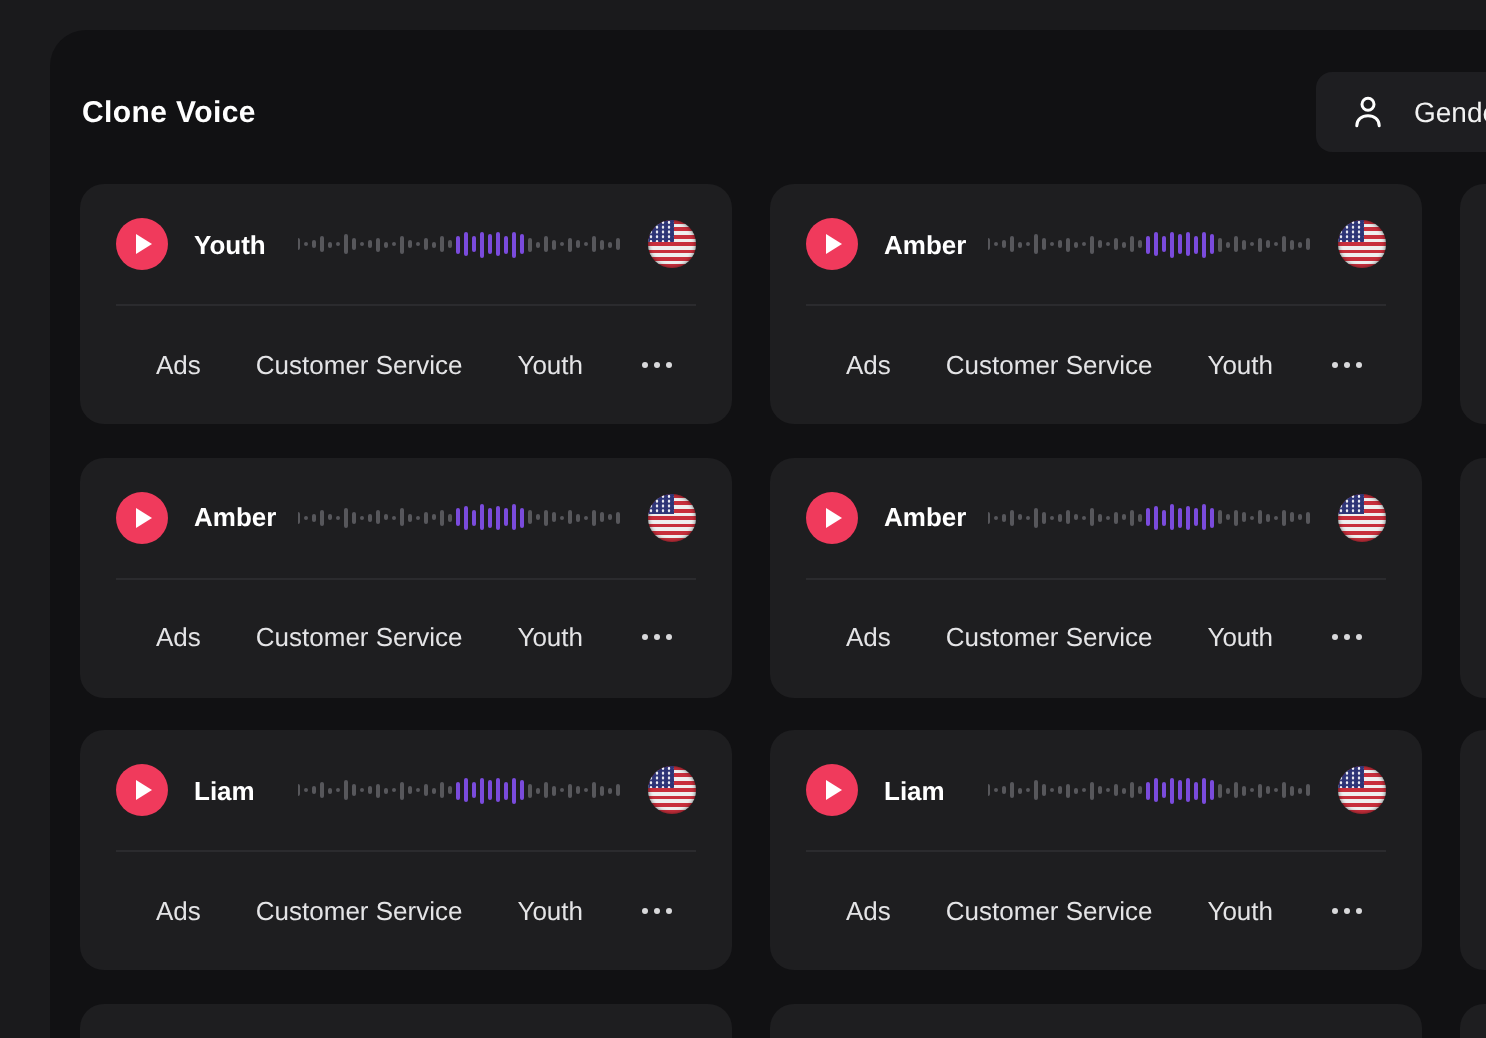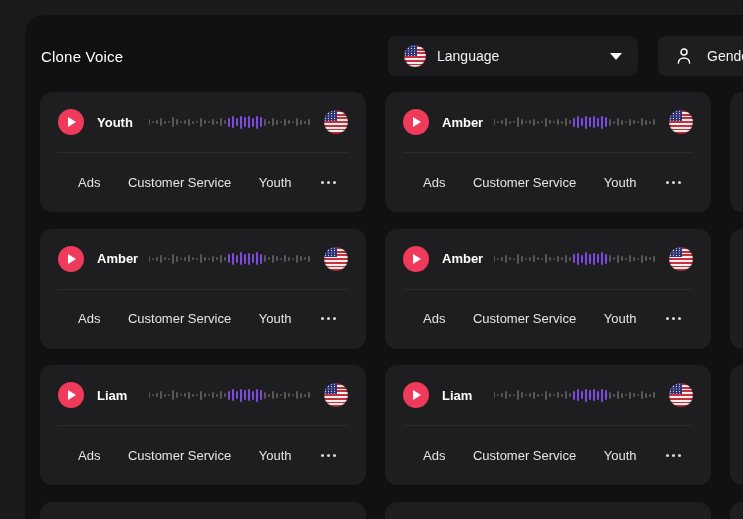--- a/index.html
+++ b/index.html
@@ -14,21 +14,21 @@
   .panel {
     position: absolute;
     left: 25px; top: 15px; right: 0; bottom: 0;
     background: #111113;
     border-radius: 18px 0 0 0;
   }
   .title {
     position: absolute;
     left: 16px; top: 33px;
     font-size: 15px;
-    font-weight: 400;
+    font-weight: 700;
     letter-spacing: .2px;
     color: #ffffff;
   }
   .filter-btn {
     position: absolute;
     top: 21px;
     height: 40px;
     display: flex;
     align-items: center;
     background: #1c1c1f;
@@ -148,25 +148,20 @@
     width: 3px; height: 3px; border-radius: 50%;
     background: #d9d9db; display: block;
   }
 </style>
 </head>
 <body>
 
 <div class="panel">
   <div class="title">Clone Voice</div>
 
-  <button class="filter-btn lang-btn">
-    <span class="flag sm"></span>
-    <span class="label">Language</span>
-    <span class="caret"></span>
-  </button>
 
   <button class="filter-btn gender-btn">
     <svg class="person-icon" viewBox="0 0 20 20">
       <circle cx="10" cy="6.1" r="3" fill="none" stroke="#ffffff" stroke-width="1.5"></circle>
       <path d="M4.4 16.9 c0-3.1 2.5-5 5.6-5 s5.6 1.9 5.6 5" fill="none" stroke="#ffffff" stroke-width="1.5" stroke-linecap="round"></path>
     </svg>
     <span class="label">Gender</span>
   </button>
 
   <div class="grid">

